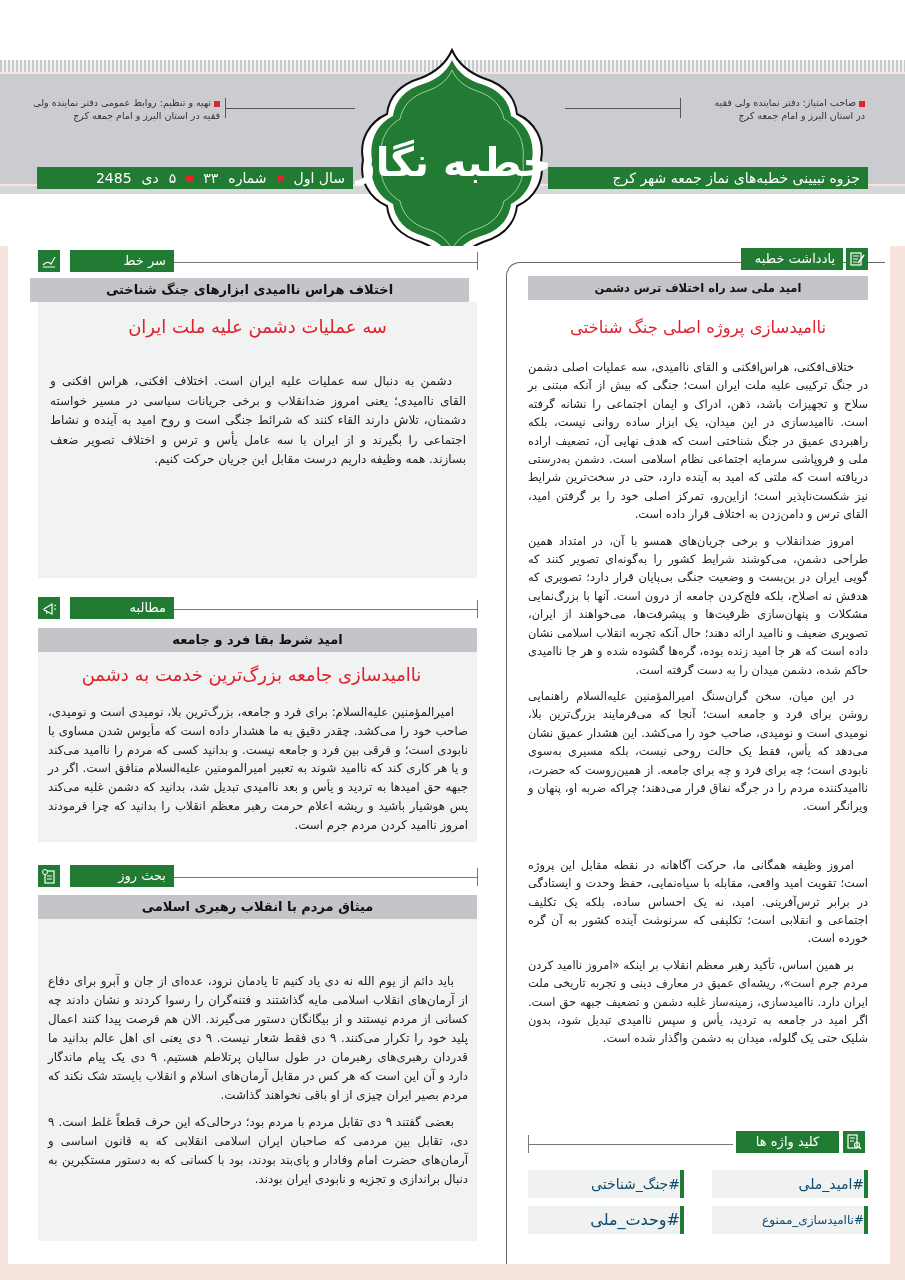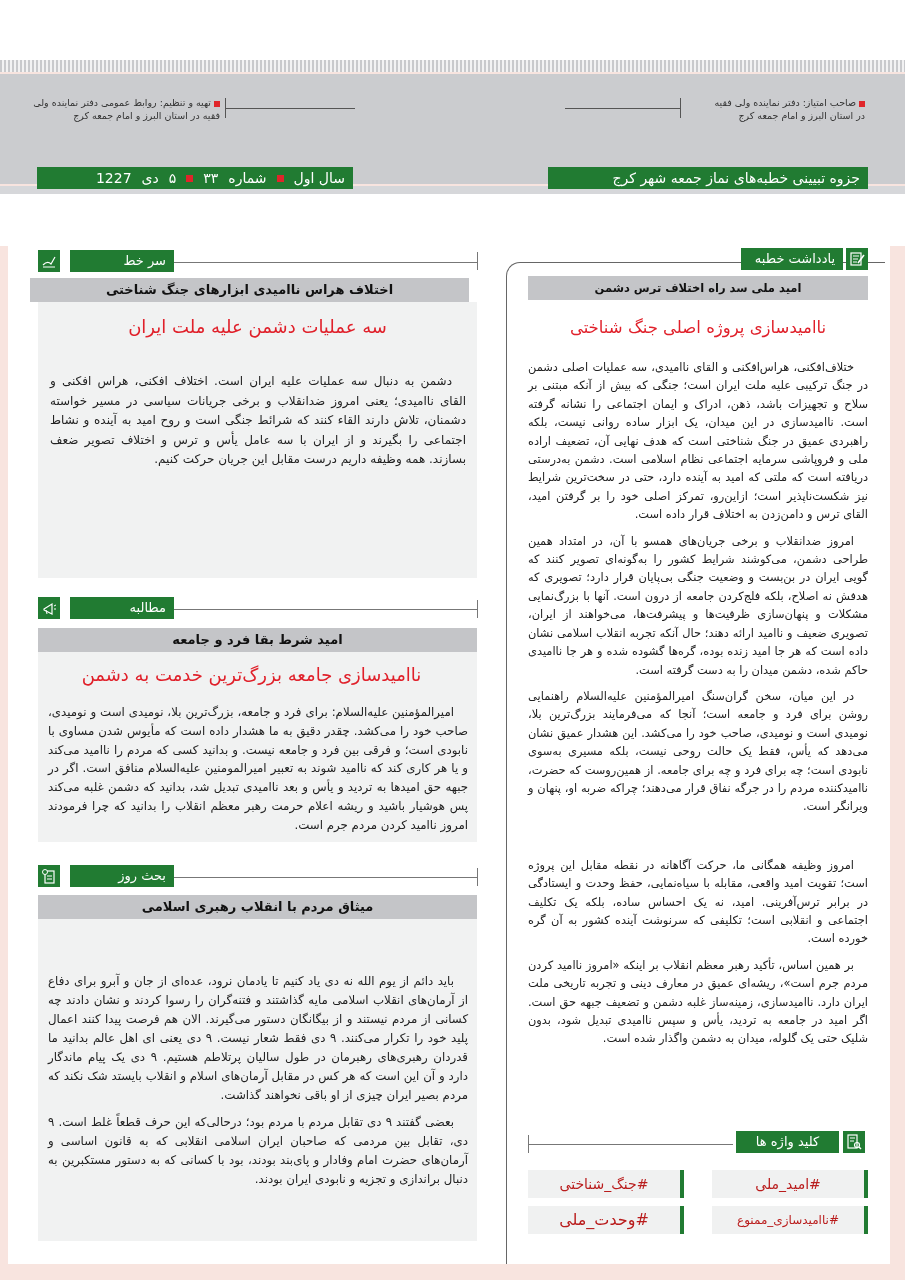--- a/index.html
+++ b/index.html
@@ -32,21 +32,21 @@
 .sec-icon{position:absolute;width:22px;height:22px;background:#217b32;display:flex;align-items:center;justify-content:center}
 .sec-icon svg{width:16px;height:16px}
 .sec-line{position:absolute;height:1px;background:#777}
 .sec-vt{position:absolute;width:1px;height:18px;background:#777}
 .subtitle-bar{position:absolute;background:#c4c5c8;color:#111;text-align:center;font-weight:bold;font-size:13px;line-height:24px;height:24px}
 .gray-box{position:absolute;background:#f1f2f2}
 .red-title{position:absolute;text-align:center;color:#e0202a;font-weight:normal;font-size:18px}
 .para{font-size:11.4px;line-height:18.4px;text-align:justify;text-align-last:right;color:#222;text-indent:14px;margin-bottom:8px}
 .txt{position:absolute}
 
-.kw{position:absolute;height:28px;background:#f0f1f1;border-right:4px solid #217b32;text-align:center;color:#b91c1c;line-height:28px}
+.kw{position:absolute;height:28px;background:#f0f1f1;border-right:4px solid #217b32;text-align:right;color:#0c4a6e;line-height:28px}
 </style>
 </head>
 <body>
 
 <div class="page">
 
   <div class="hdr-top"></div>
   <div class="stripes"></div>
   <div class="hdr-band"></div>
   <div class="hdr-band2"></div>
@@ -69,23 +69,31 @@
   </div>
 
   <div class="green-bar left">
     <span>سال اول</span>
     <span class="dot"></span>
     <span>شماره</span>
     <span>۳۳</span>
     <span class="dot"></span>
     <span>۵</span>
     <span>دی</span>
-    <span>1227</span>
+    <span>2485</span>
   </div>
 
+  <div class="logo">
+    <svg viewBox="0 0 195 225" width="195" height="225">
+      <path d="M97 2 C104 18 118 26 128 30 C148 36 160 48 162 66 C180 74 190 92 186 112 C190 132 180 150 162 158 C160 176 148 188 128 194 C118 198 104 206 97 222 C90 206 76 198 66 194 C46 188 34 176 32 158 C14 150 4 132 8 112 C4 92 14 74 32 66 C34 48 46 36 66 30 C76 26 90 18 97 2 Z" fill="#fff" stroke="#111" stroke-width="2"></path>
+      <path d="M97 12 C103 26 116 33 126 36 C143 41 154 52 156 68 C172 76 180 92 177 112 C180 132 172 148 156 156 C154 172 143 183 126 188 C116 191 103 198 97 212 C91 198 78 191 68 188 C51 183 40 172 38 156 C22 148 14 132 17 112 C14 92 22 76 38 68 C40 52 51 41 68 36 C78 33 91 26 97 12 Z" fill="#217b32"></path>
+      <path d="M97 22 C102 34 113 40 122 43 C137 48 146 57 149 71 C163 79 170 94 168 112 C170 130 163 145 149 153 C146 167 137 176 122 181 C113 184 102 190 97 202 C92 190 81 184 72 181 C57 176 48 167 45 153 C31 145 24 130 26 112 C24 94 31 79 45 71 C48 57 57 48 72 43 C81 40 92 34 97 22 Z" fill="none" stroke="#bfe2c4" stroke-width="0.8"></path>
+      <text x="97" y="128" text-anchor="middle" font-size="40" font-weight="bold" fill="#fff" font-family="DejaVu Sans, sans-serif">خطبه نگار</text>
+    </svg>
+  </div>
 
   <div class="panel-left"></div>
   <div class="panel-right"></div>
   <div class="right-frame"></div>
 
   <div class="sec-icon" style="left:846px;top:248px">
     <svg viewBox="0 0 16 16">
         <rect x="2" y="2" width="10" height="12" fill="none" stroke="#fff" stroke-width="1.2"></rect>
         <line x1="4" y1="5" x2="10" y2="5" stroke="#fff"></line>
         <line x1="4" y1="8" x2="9" y2="8" stroke="#fff"></line>

